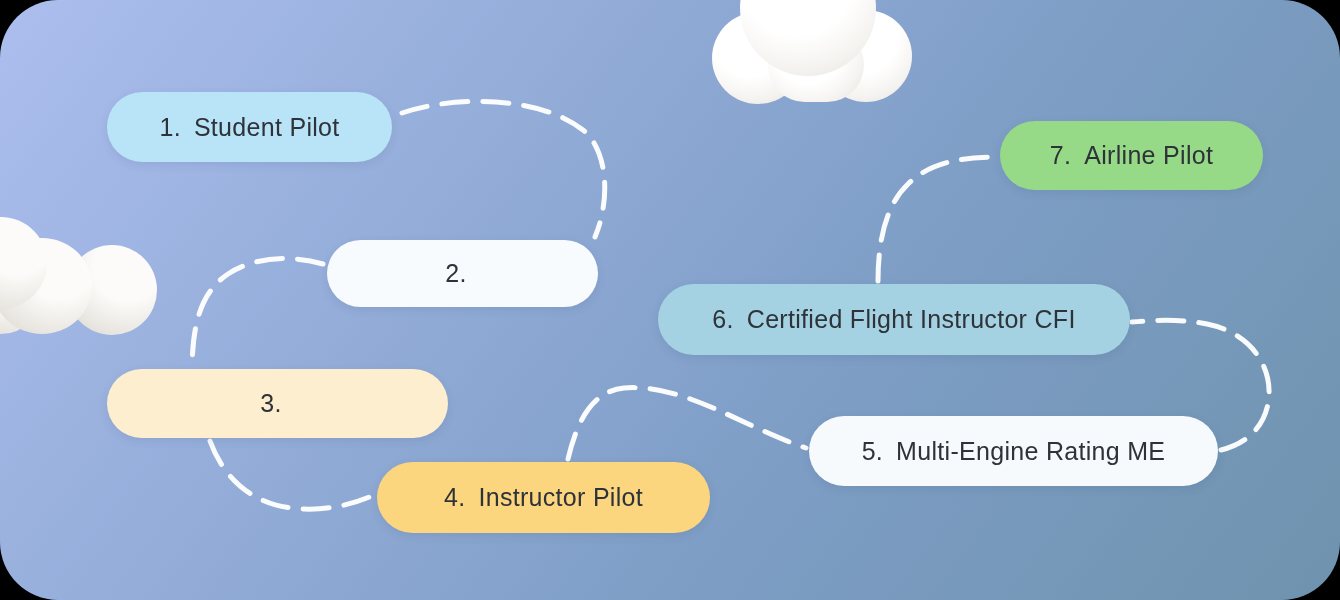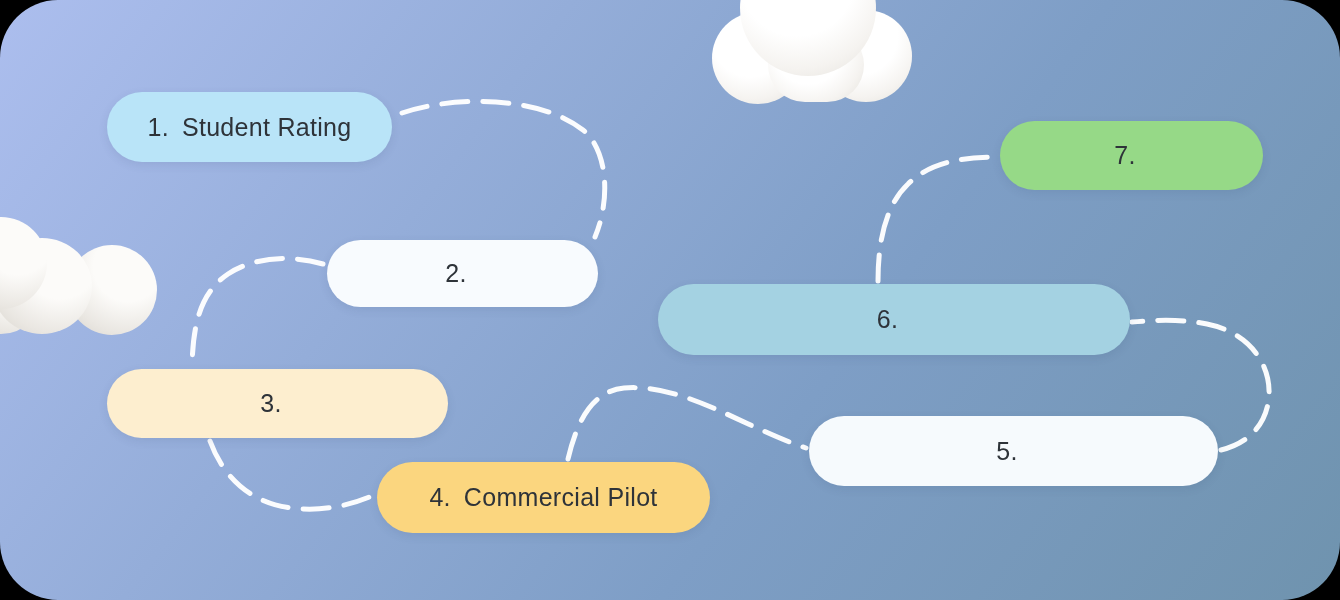--- a/index.html
+++ b/index.html
@@ -102,35 +102,38 @@
     <path d="M 402 113 C 455 95 540 96 583 130 C 606 148 612 196 595 237"></path>
     <path d="M 323 264 C 288 254 252 258 228 274 C 200 293 193 325 192 366"></path>
     <path d="M 210 441 C 222 474 248 503 292 508 C 322 512 352 505 374 495"></path>
     <path d="M 568 459 C 577 420 593 391 624 388 C 684 383 745 428 806 448"></path>
     <path d="M 1221 450 C 1250 443 1267 423 1269 396 C 1271 362 1247 332 1207 324 C 1182 319 1155 320 1132 322"></path>
     <path d="M 878 281 C 878 240 886 205 908 184 C 930 162 963 157 998 157"></path>
   </svg>
 
   <div class="pill pill-1" style="background: rgb(185, 228, 248);">
     <span class="num">1.</span>
-    <span class="lbl">Student Rating</span>
+    <span class="lbl">Student Pilot</span>
   </div>
   <div class="pill pill-2" style="background: rgb(248, 251, 254);">
     <span class="num">2.</span>
   </div>
   <div class="pill pill-3" style="background: rgb(253, 238, 207);">
     <span class="num">3.</span>
   </div>
   <div class="pill pill-4" style="background: rgb(251, 214, 127);">
     <span class="num">4.</span>
-    <span class="lbl">Commercial Pilot</span>
+    <span class="lbl">Instructor Pilot</span>
   </div>
   <div class="pill pill-5" style="background: rgb(246, 250, 253);">
     <span class="num">5.</span>
+    <span class="lbl">Multi-Engine Rating ME</span>
   </div>
   <div class="pill pill-6" style="background: rgb(164, 210, 226);">
     <span class="num">6.</span>
+    <span class="lbl">Certified Flight Instructor CFI</span>
   </div>
   <div class="pill pill-7" style="background: rgb(150, 217, 135);">
     <span class="num">7.</span>
+    <span class="lbl">Airline Pilot</span>
   </div>
 
 </div>
 
 </body></html>

